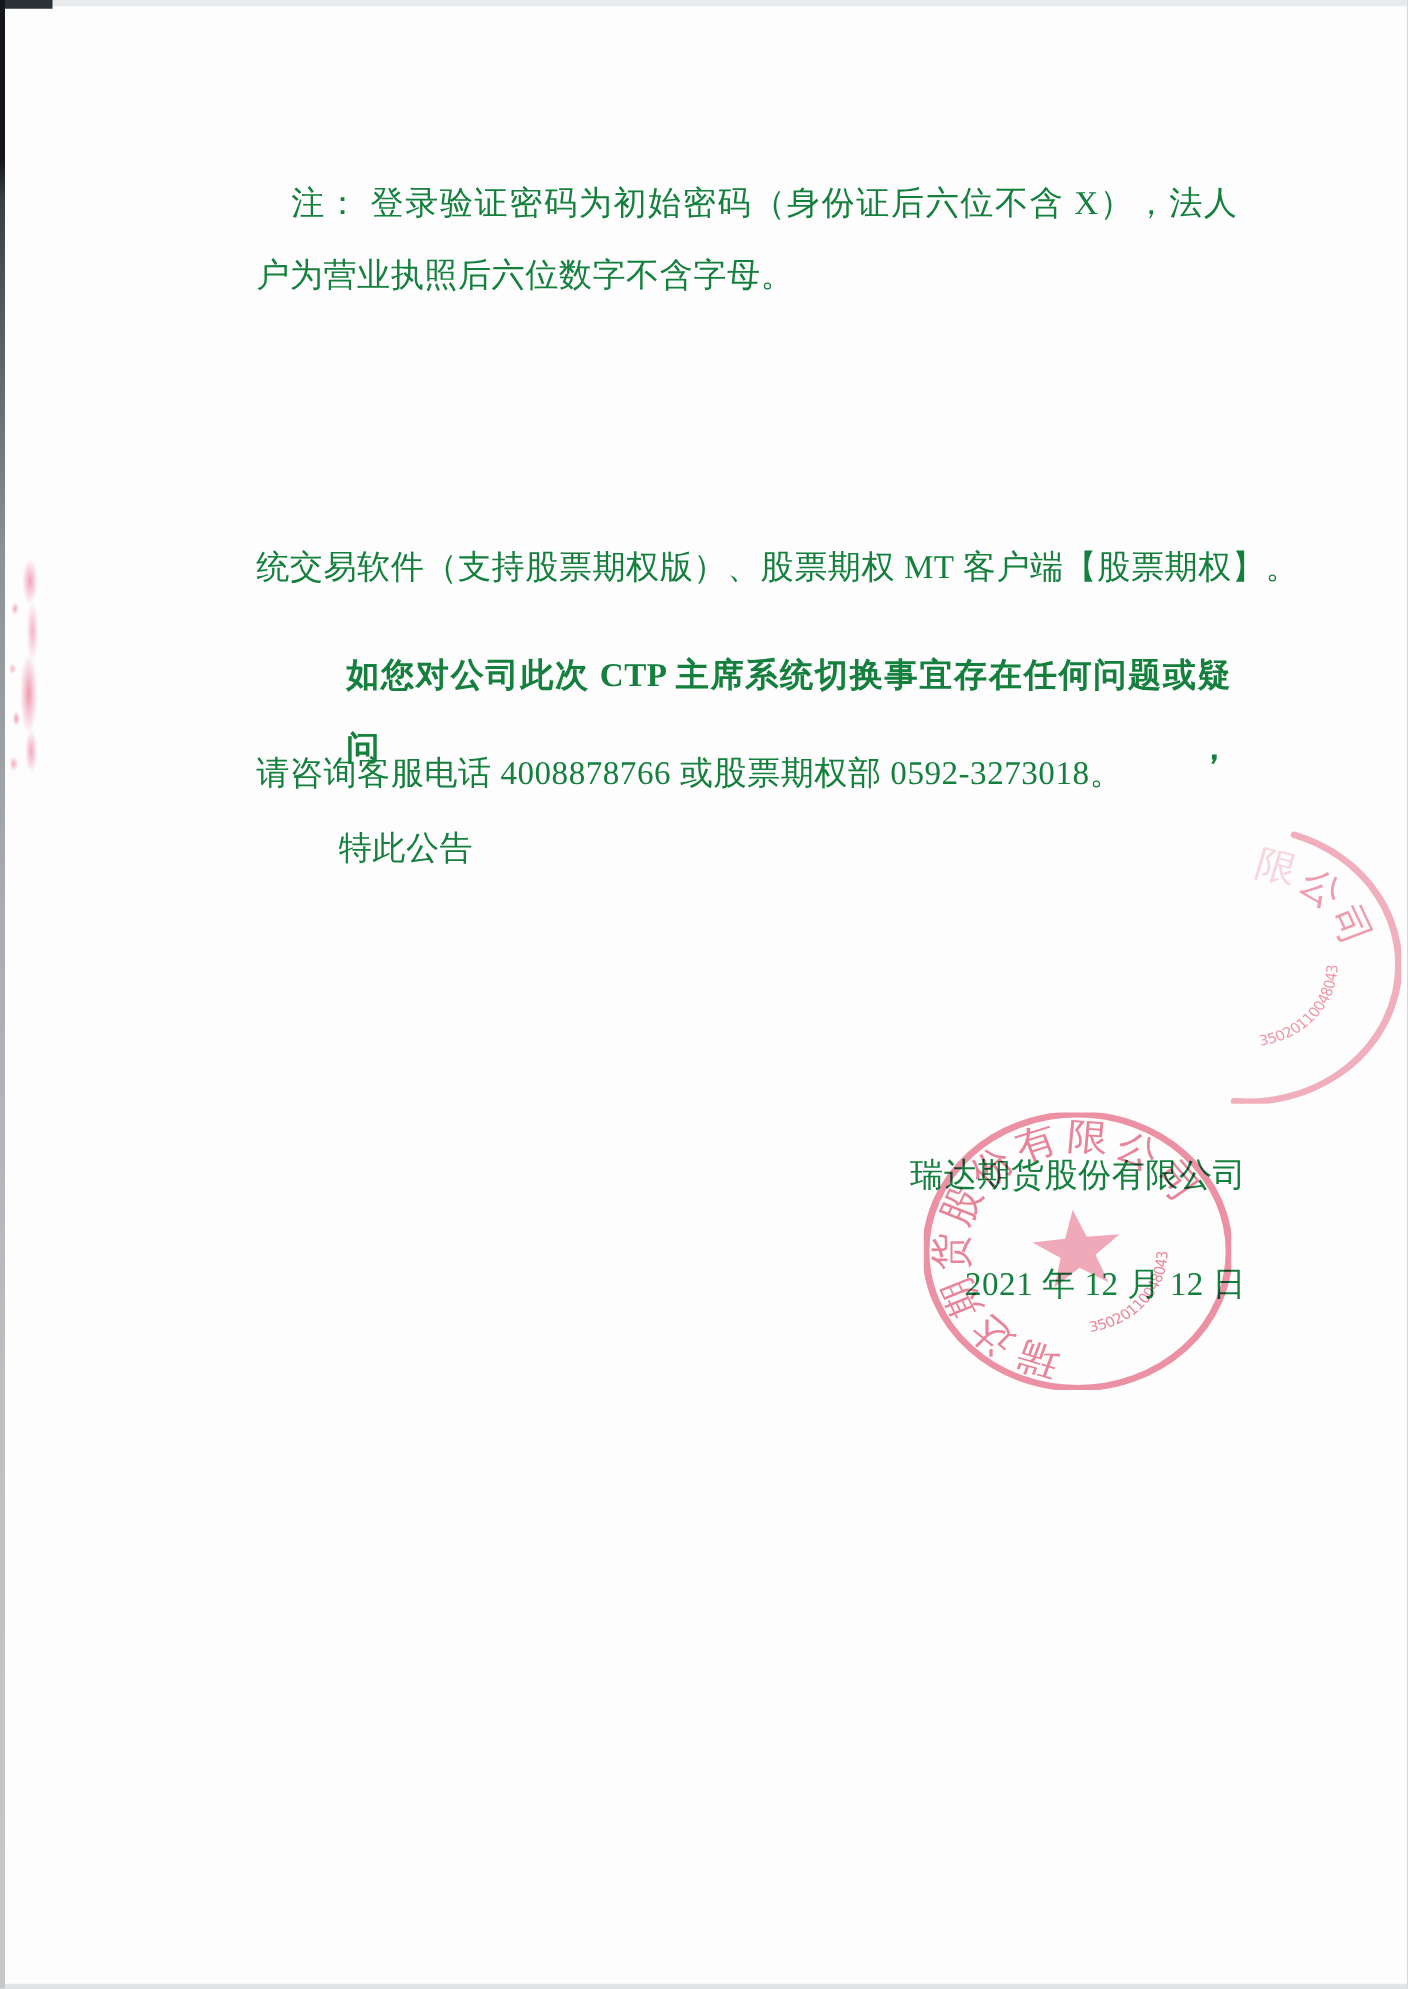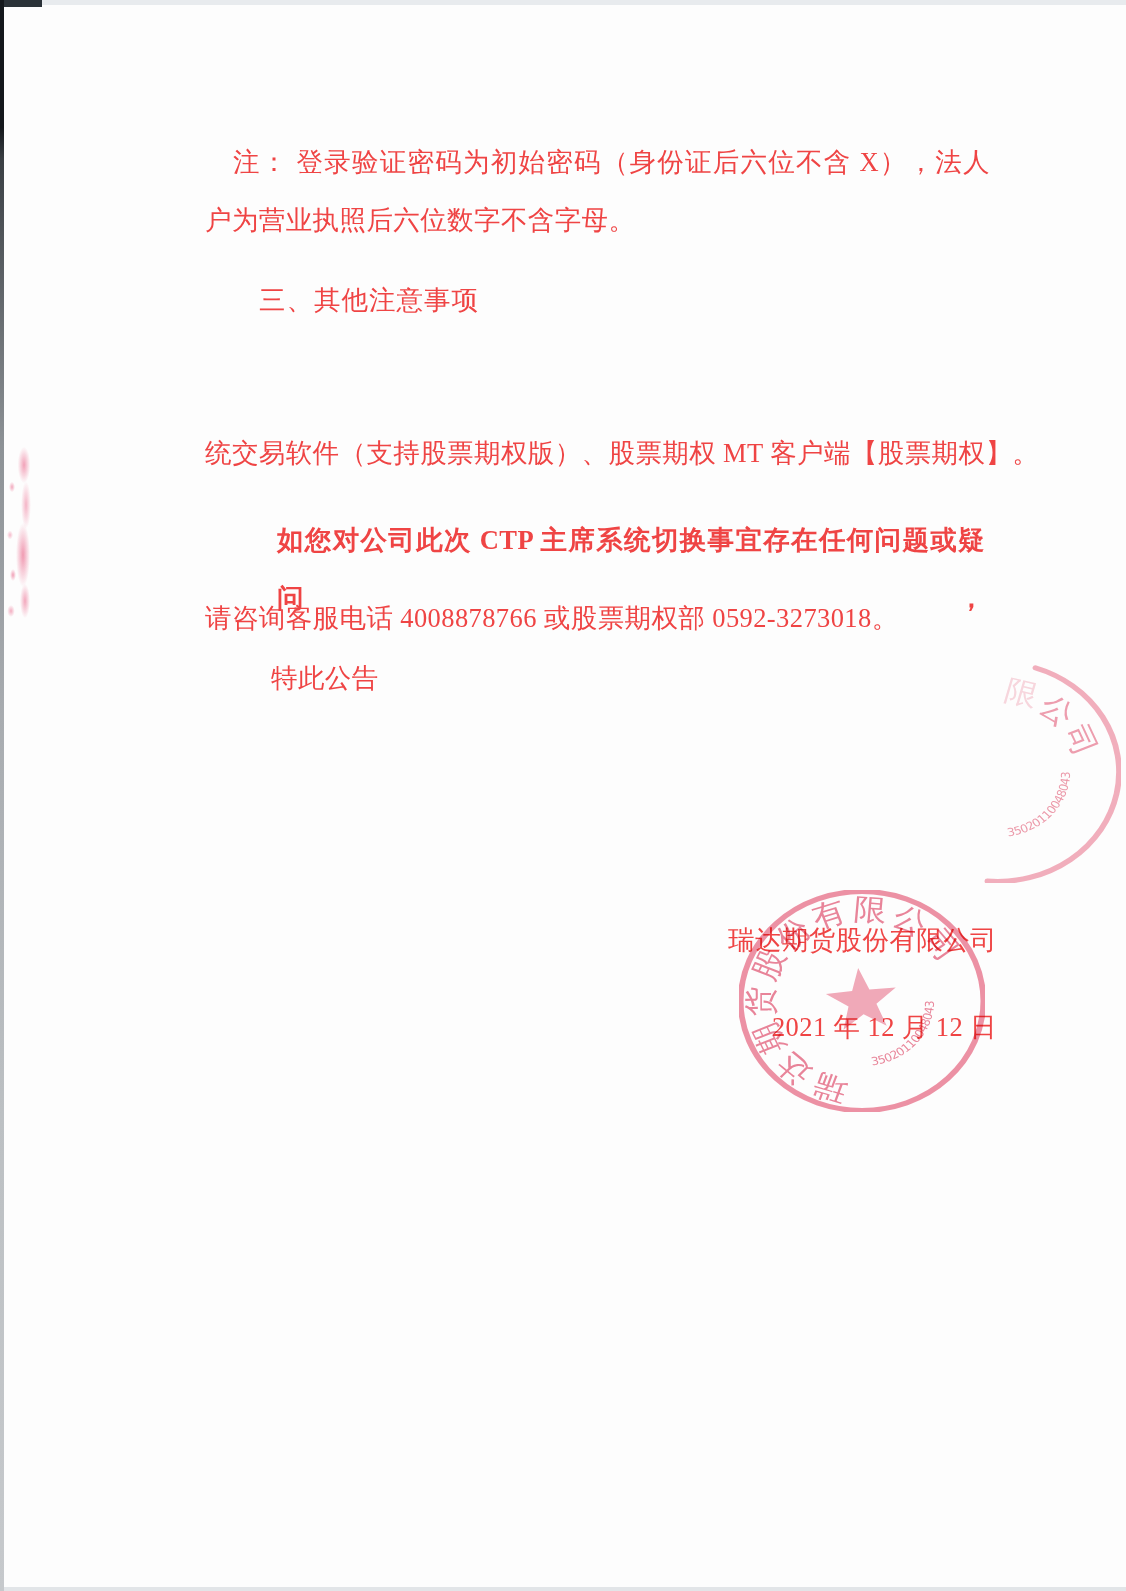--- a/index.html
+++ b/index.html
@@ -10,21 +10,21 @@
   }
   
   #edge-top{position:absolute;left:0;top:0;width:1126px;height:5px;background:#e8ebee;z-index:6;}
   #edge-top-dark{position:absolute;left:0;top:0;width:42px;height:7px;background:#2b3238;z-index:7;}
   #edge-left{position:absolute;left:0;top:0;width:4px;height:1591px;z-index:7;
     background:linear-gradient(180deg,#14181c 0%,#14181c 8%,#3a3f44 10%,#8d9296 28%,#a8acb0 45%,#bcc0c3 70%,#c6c9cc 100%);}
   #edge-bottom{position:absolute;left:0;bottom:0;width:1126px;height:4px;background:#e2e5e8;z-index:6;}
   
   .line{
     position:absolute;height:58px;line-height:58px;font-size:26.5px;
-    color:#ef4444;white-space:pre;letter-spacing:.4px;z-index:2;
+    color:#15803d;white-space:pre;letter-spacing:.4px;z-index:2;
   }
   .jst{white-space:normal;text-align:justify;text-align-last:justify;}
   #line-note-1{left:233px;top:133px;width:757px;}
   #line-note-2{left:205px;top:191px;}
   #line-heading{left:259px;top:271px;letter-spacing:1px;}
   #line-p2-1{left:259px;top:366px;width:731px;}
   #line-p2-2{left:205px;top:424px;}
   #line-p3-1{left:277px;top:511px;width:708px;font-weight:bold;}
   #line-p3-2{left:205px;top:589px;}
   #line-closing{left:271px;top:651px;font-family:Liberation Mono, monospace;}
@@ -51,21 +51,20 @@
       radial-gradient(5px 8px at 7px 168px, rgba(242,148,174,.75), rgba(242,148,174,0) 75%);
   }
 </style>
 </head>
 <body>
 
 <div id="page">
 
   <div class="line jst" id="line-note-1">注： 登录验证密码为初始密码（身份证后六位不含 X），法人</div>
   <div class="line" id="line-note-2">户为营业执照后六位数字不含字母。</div>
-  <div class="line" id="line-heading">三、其他注意事项</div>
   <div class="line" id="line-p2-2">统交易软件（支持股票期权版）、股票期权 MT 客户端【股票期权】。</div>
   <div class="line jst" id="line-p3-1">如您对公司此次 CTP 主席系统切换事宜存在任何问题或疑问，</div>
   <div class="line" id="line-p3-2">请咨询客服电话 4008878766 或股票期权部 0592-3273018。</div>
   <div class="line" id="line-closing">特此公告</div>
   <div class="line" id="line-signature">瑞达期货股份有限公司</div>
   <div class="line" id="line-date">2021 年 12 月 12 日</div>
 
   <div class="stamp" id="seal-main">
     <svg width="246" height="222" viewBox="0 0 300 300" preserveAspectRatio="none">
       <defs>

